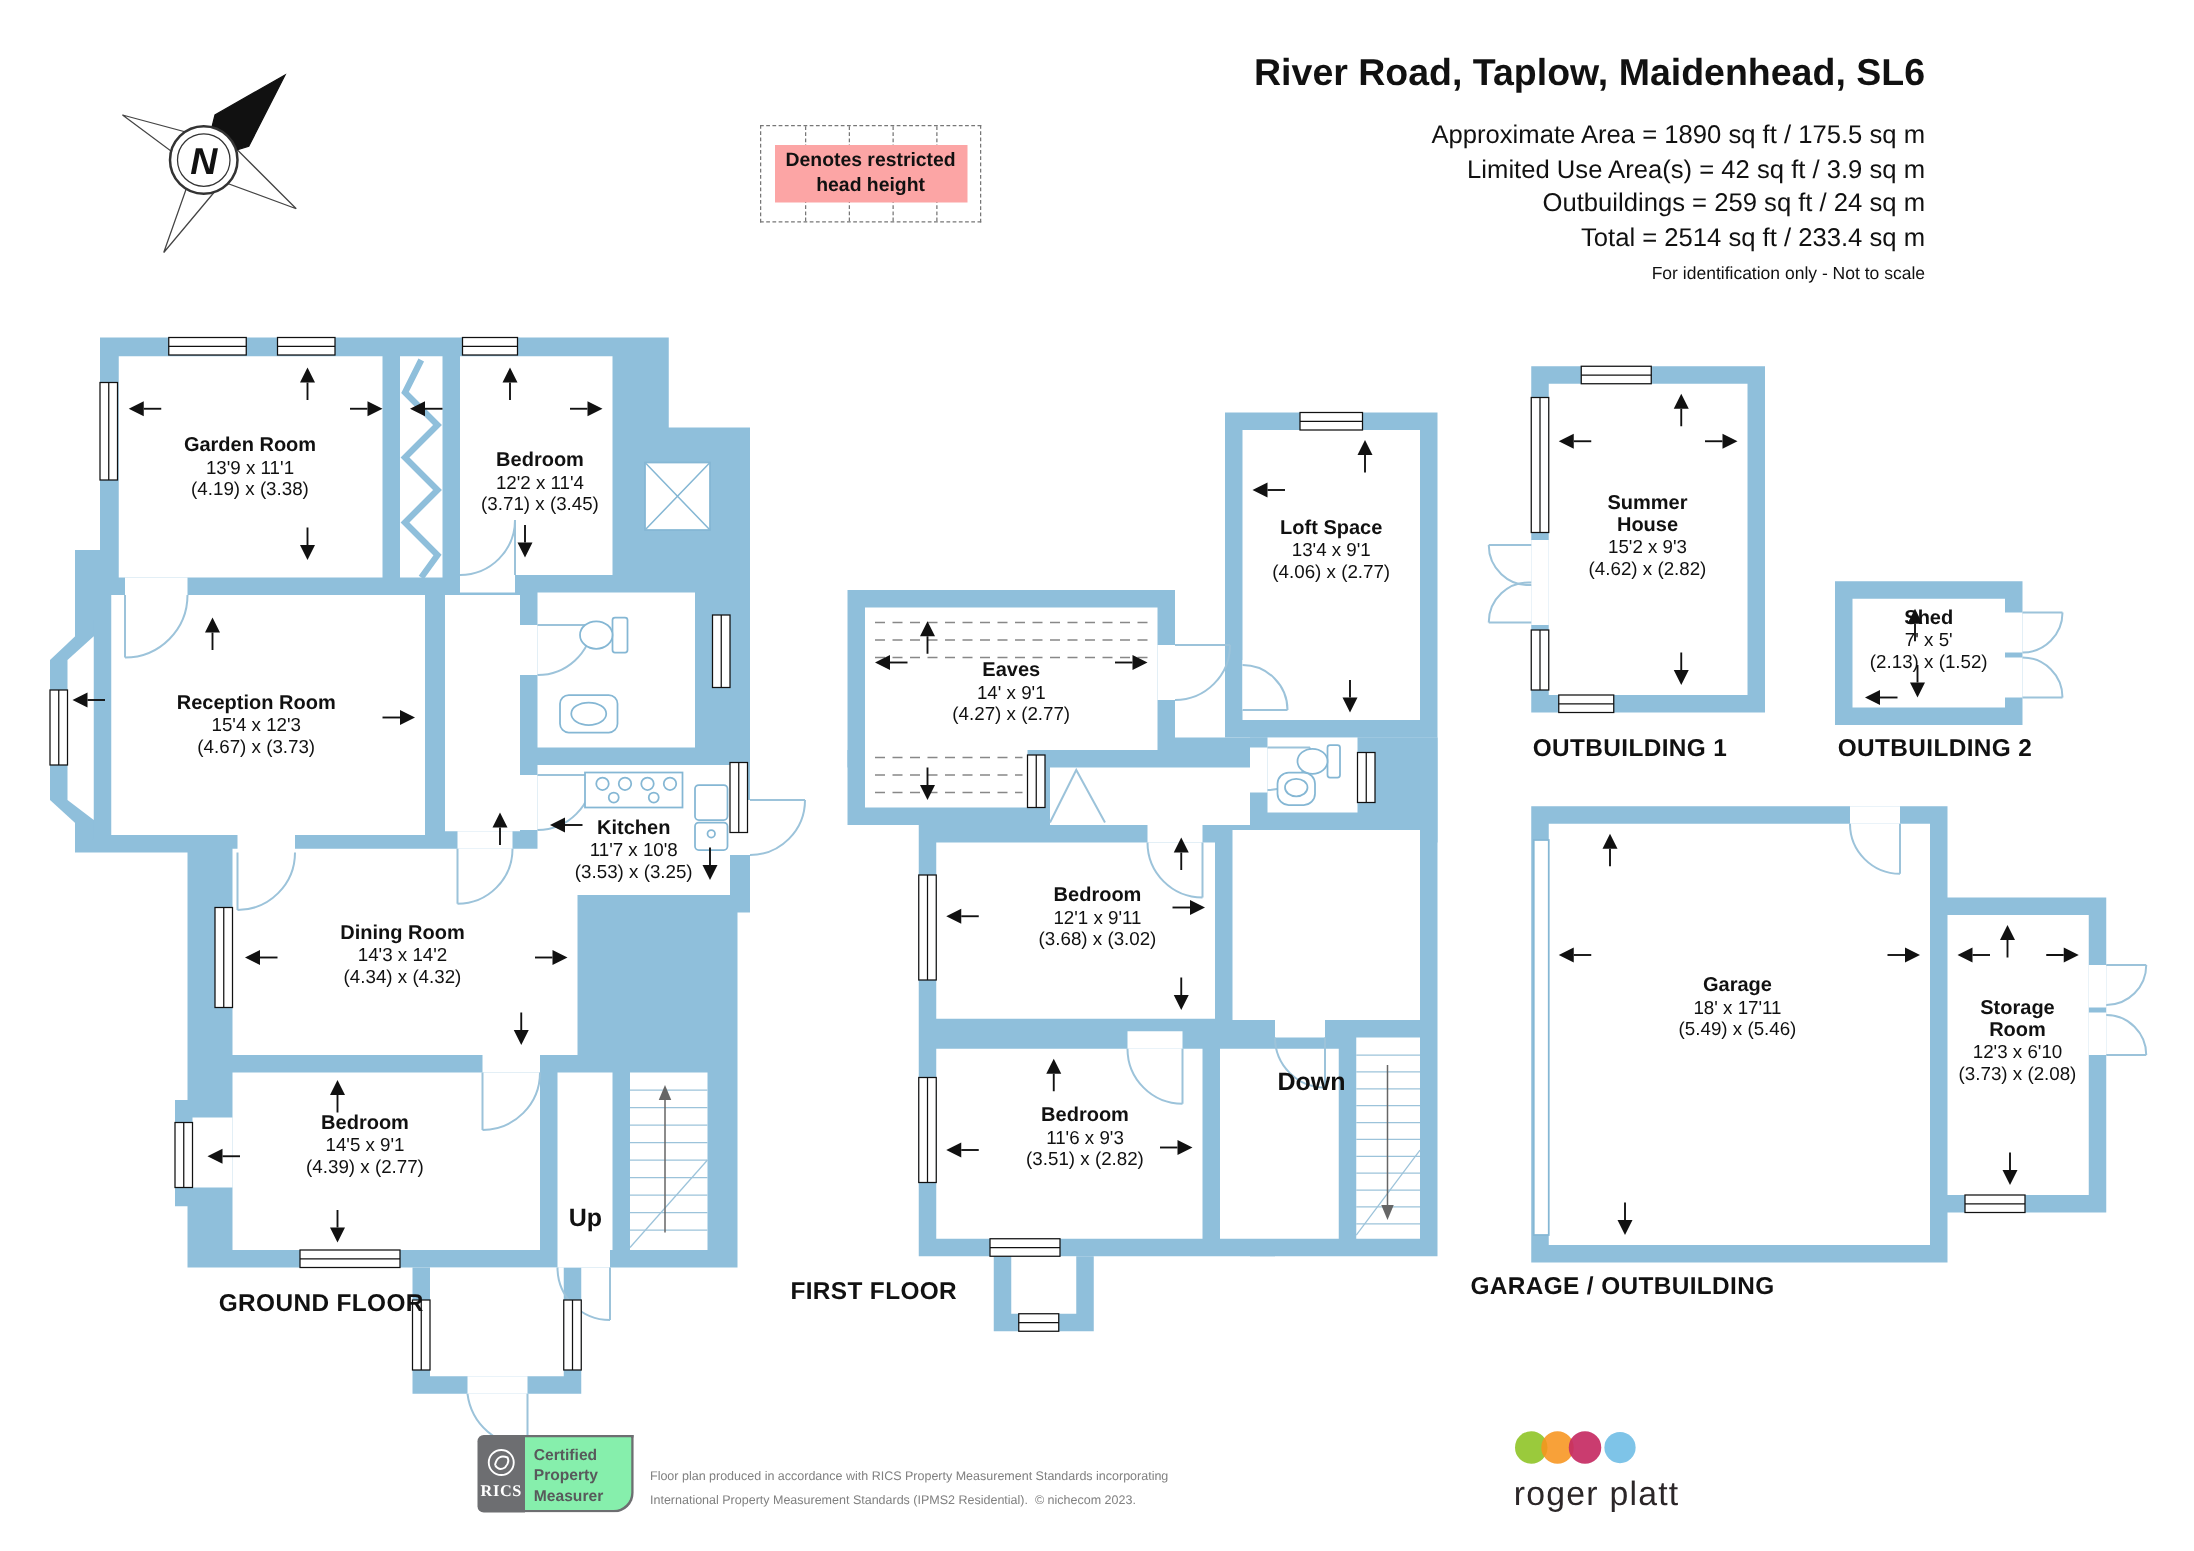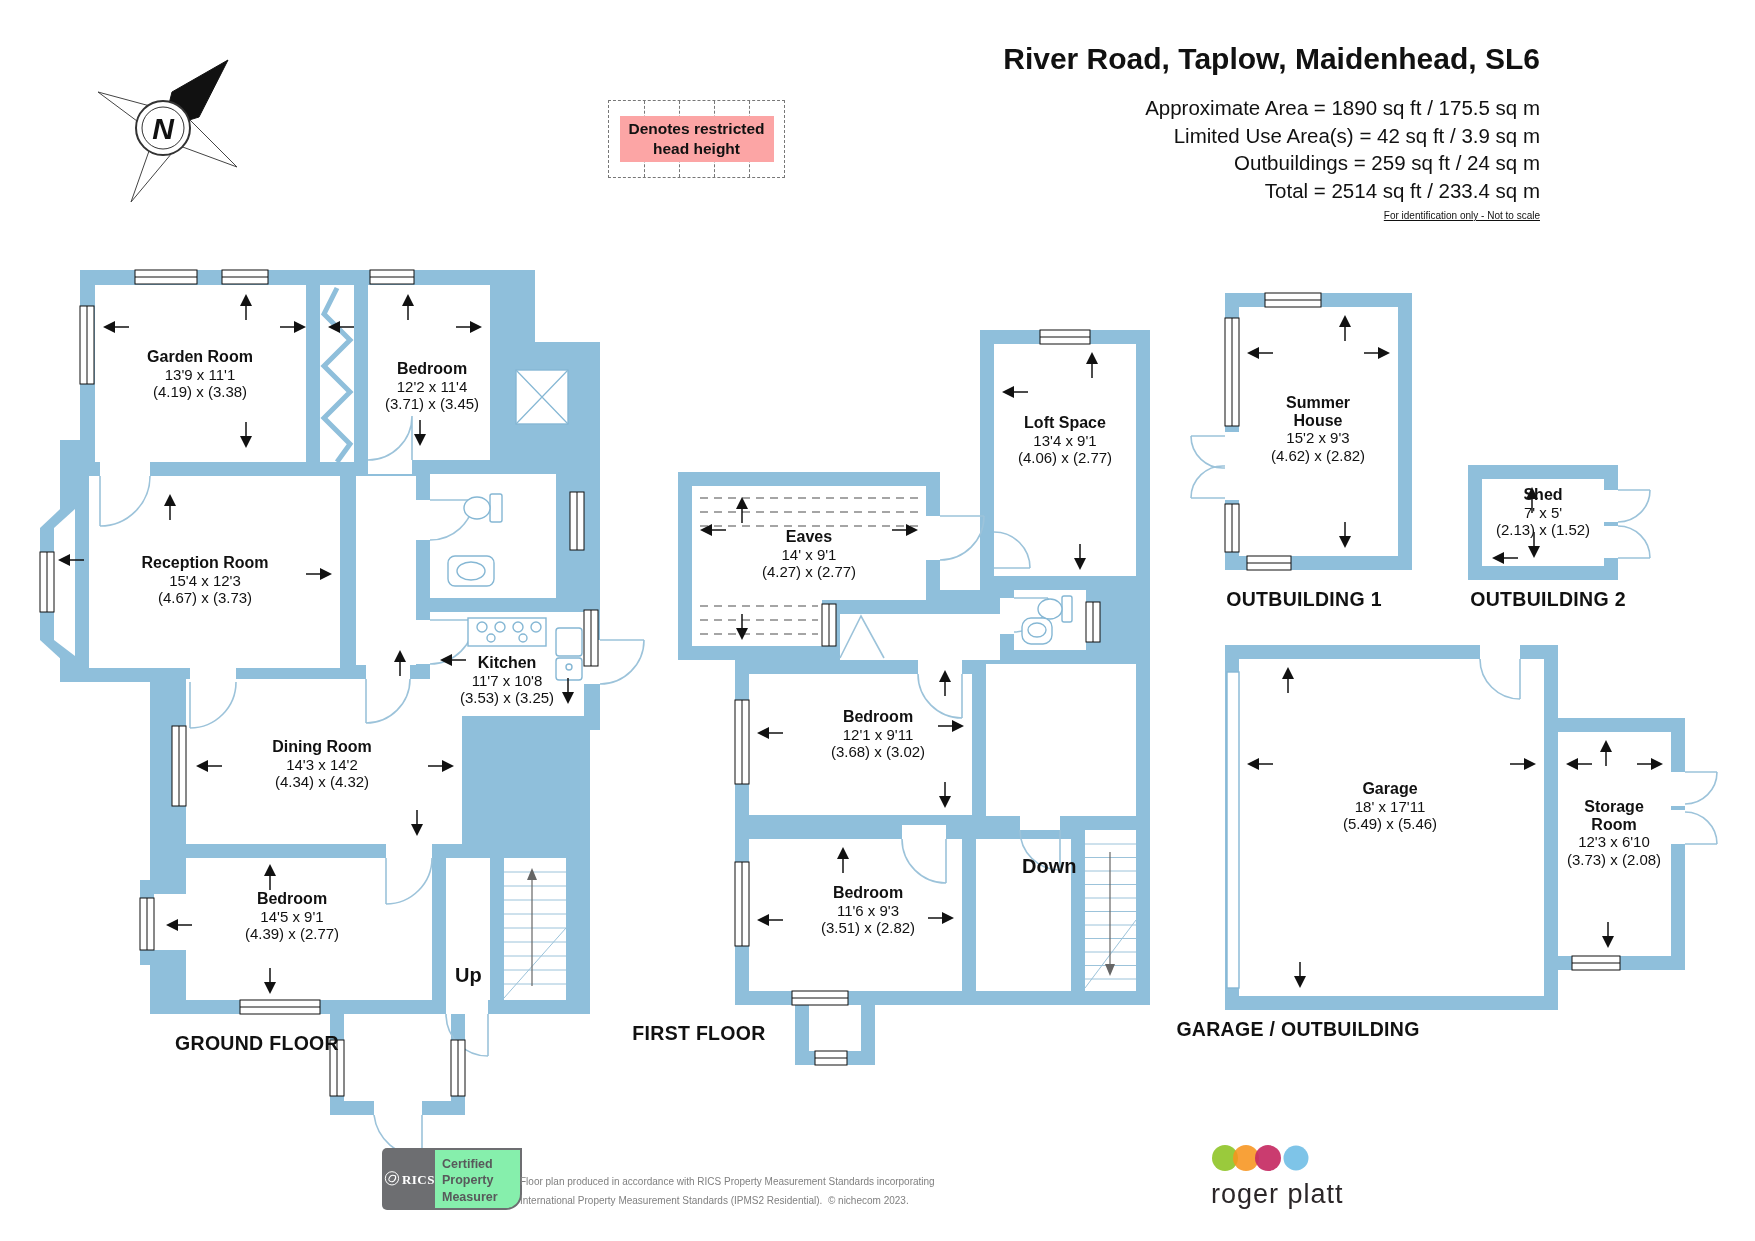--- a/index.html
+++ b/index.html
@@ -23,29 +23,29 @@
   .room-label{position:absolute;transform:translateX(-50%);text-align:center;white-space:nowrap;color:var(--ink);}
   .room-name{font-weight:bold;font-size:16px;line-height:17.5px;}
   .room-dims{font-size:15px;line-height:17.5px;}
   .wrap .room-name{white-space:normal;}
   .floor-label{position:absolute;transform:translateX(-50%);font-weight:bold;font-size:19.5px;letter-spacing:.3px;white-space:nowrap;color:var(--ink);}
   .stair-label{position:absolute;font-weight:bold;font-size:20px;color:var(--ink);}
   
   .header{position:absolute;right:215px;top:42px;text-align:right;color:var(--ink);}
   .title{font-size:30px;font-weight:bold;margin-bottom:18px;white-space:nowrap;}
   .area-line{font-size:20.5px;line-height:27.5px;white-space:nowrap;}
-  .area-note{font-size:10px;margin-top:6px;text-decoration:underline;}
+  .area-note{font-size:14px;margin-top:6px;}
   
   .legend{position:absolute;left:608px;top:100px;width:177px;height:78px;border:1.5px dashed #777;box-sizing:border-box;}
   .legend .vd{position:absolute;top:0;bottom:0;border-left:1.5px dashed #777;}
   .legend-text{position:absolute;left:6%;right:6%;top:20%;bottom:20%;background:#fca5a5;display:flex;align-items:center;justify-content:center;
     text-align:center;font-weight:bold;font-size:15.5px;line-height:1.3;}
   
   .rics{position:absolute;left:382px;top:1148px;display:flex;height:62px;}
-  .rics-left{width:53px;background:var(--rics_gray);border-radius:5px 0 0 5px;display:flex;align-items:center;justify-content:center;}
+  .rics-left{width:38px;background:var(--rics_gray);border-radius:5px 0 0 5px;display:flex;flex-direction:column;align-items:center;justify-content:center;}
   .rics-word{color:#fff;font-family:"Liberation Serif",serif;font-weight:bold;font-size:13px;letter-spacing:.5px;margin-top:1px;}
   .rics-right{width:74px;background:#86efac;border:2px solid var(--rics_gray);border-left:none;border-radius:0 0 16px 0;
     font-weight:bold;font-size:12.5px;line-height:1.3;color:#58595b;padding:6px 4px 6px 7px;}
   .disclaimer{position:absolute;left:520px;top:1132px;color:var(--gray_text);font-size:10px;line-height:18.5px;margin-top:41px;}
   .agent{position:absolute;left:1211px;top:1144px;}
   .agent-name{font-size:27px;color:#2b2628;letter-spacing:1px;margin-top:2px;}
   .c-green{fill:var(--logo_green);}
   .c-orange{fill:var(--logo_orange);fill-opacity:.88;}
   .c-crimson{fill:var(--logo_crimson);fill-opacity:.92;}
   .c-blue{fill:var(--logo_blue);}

